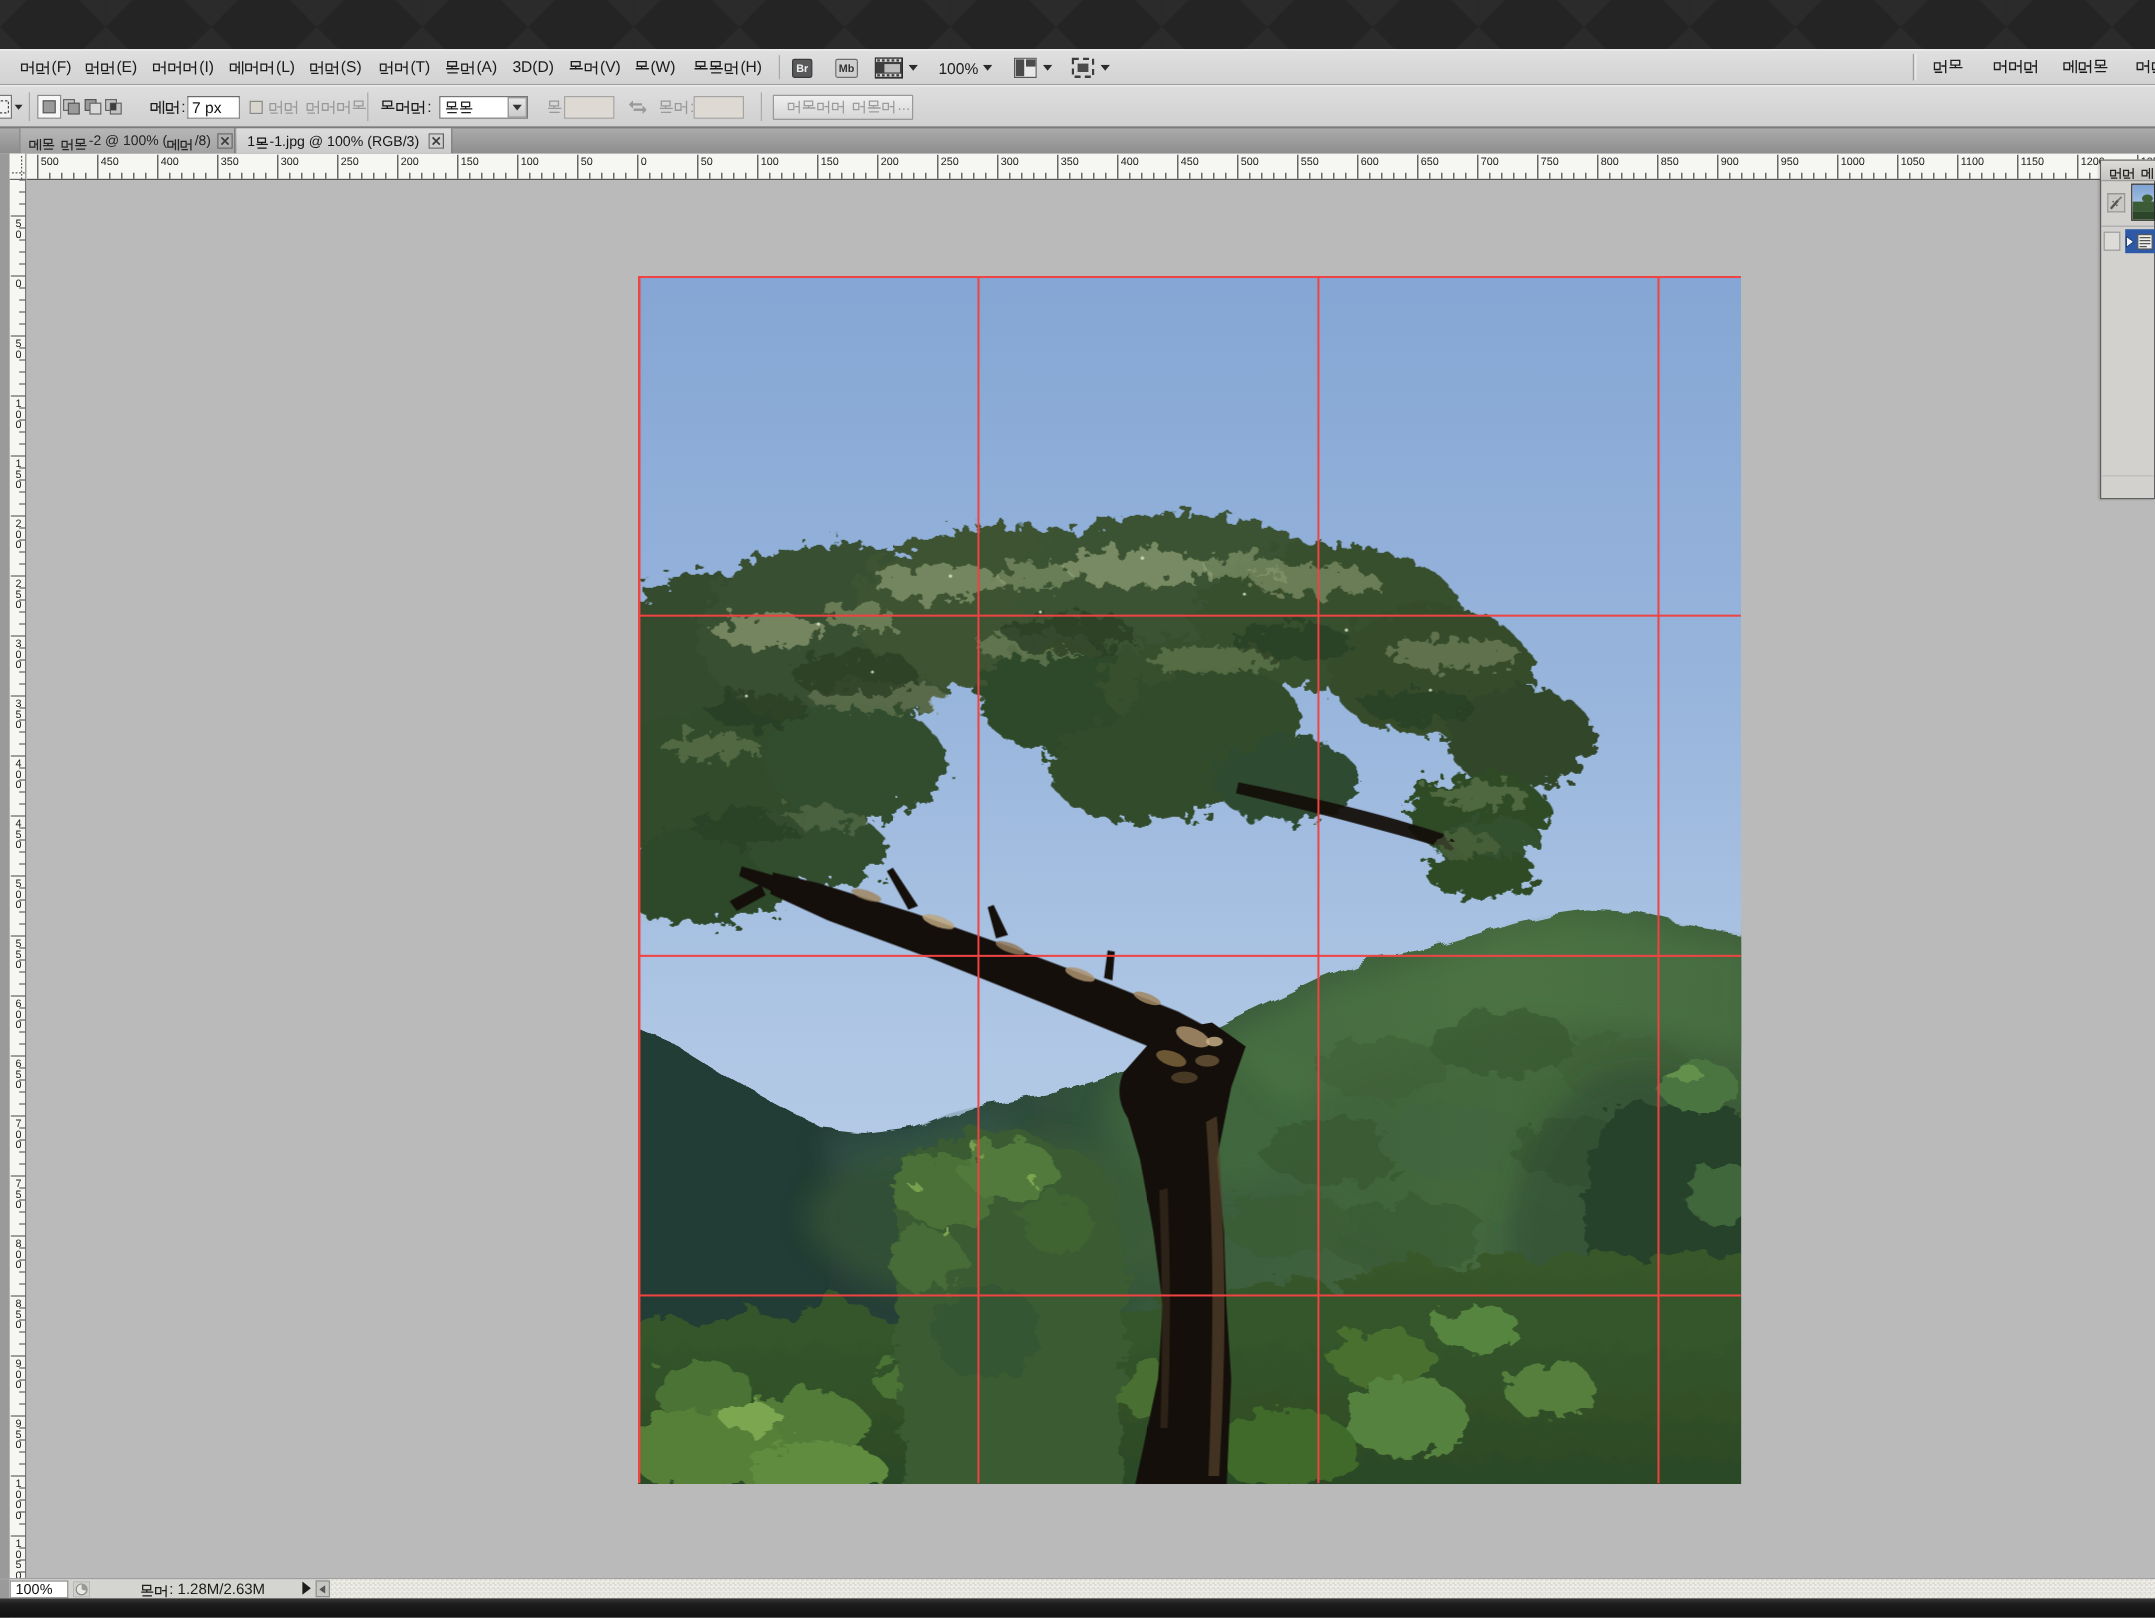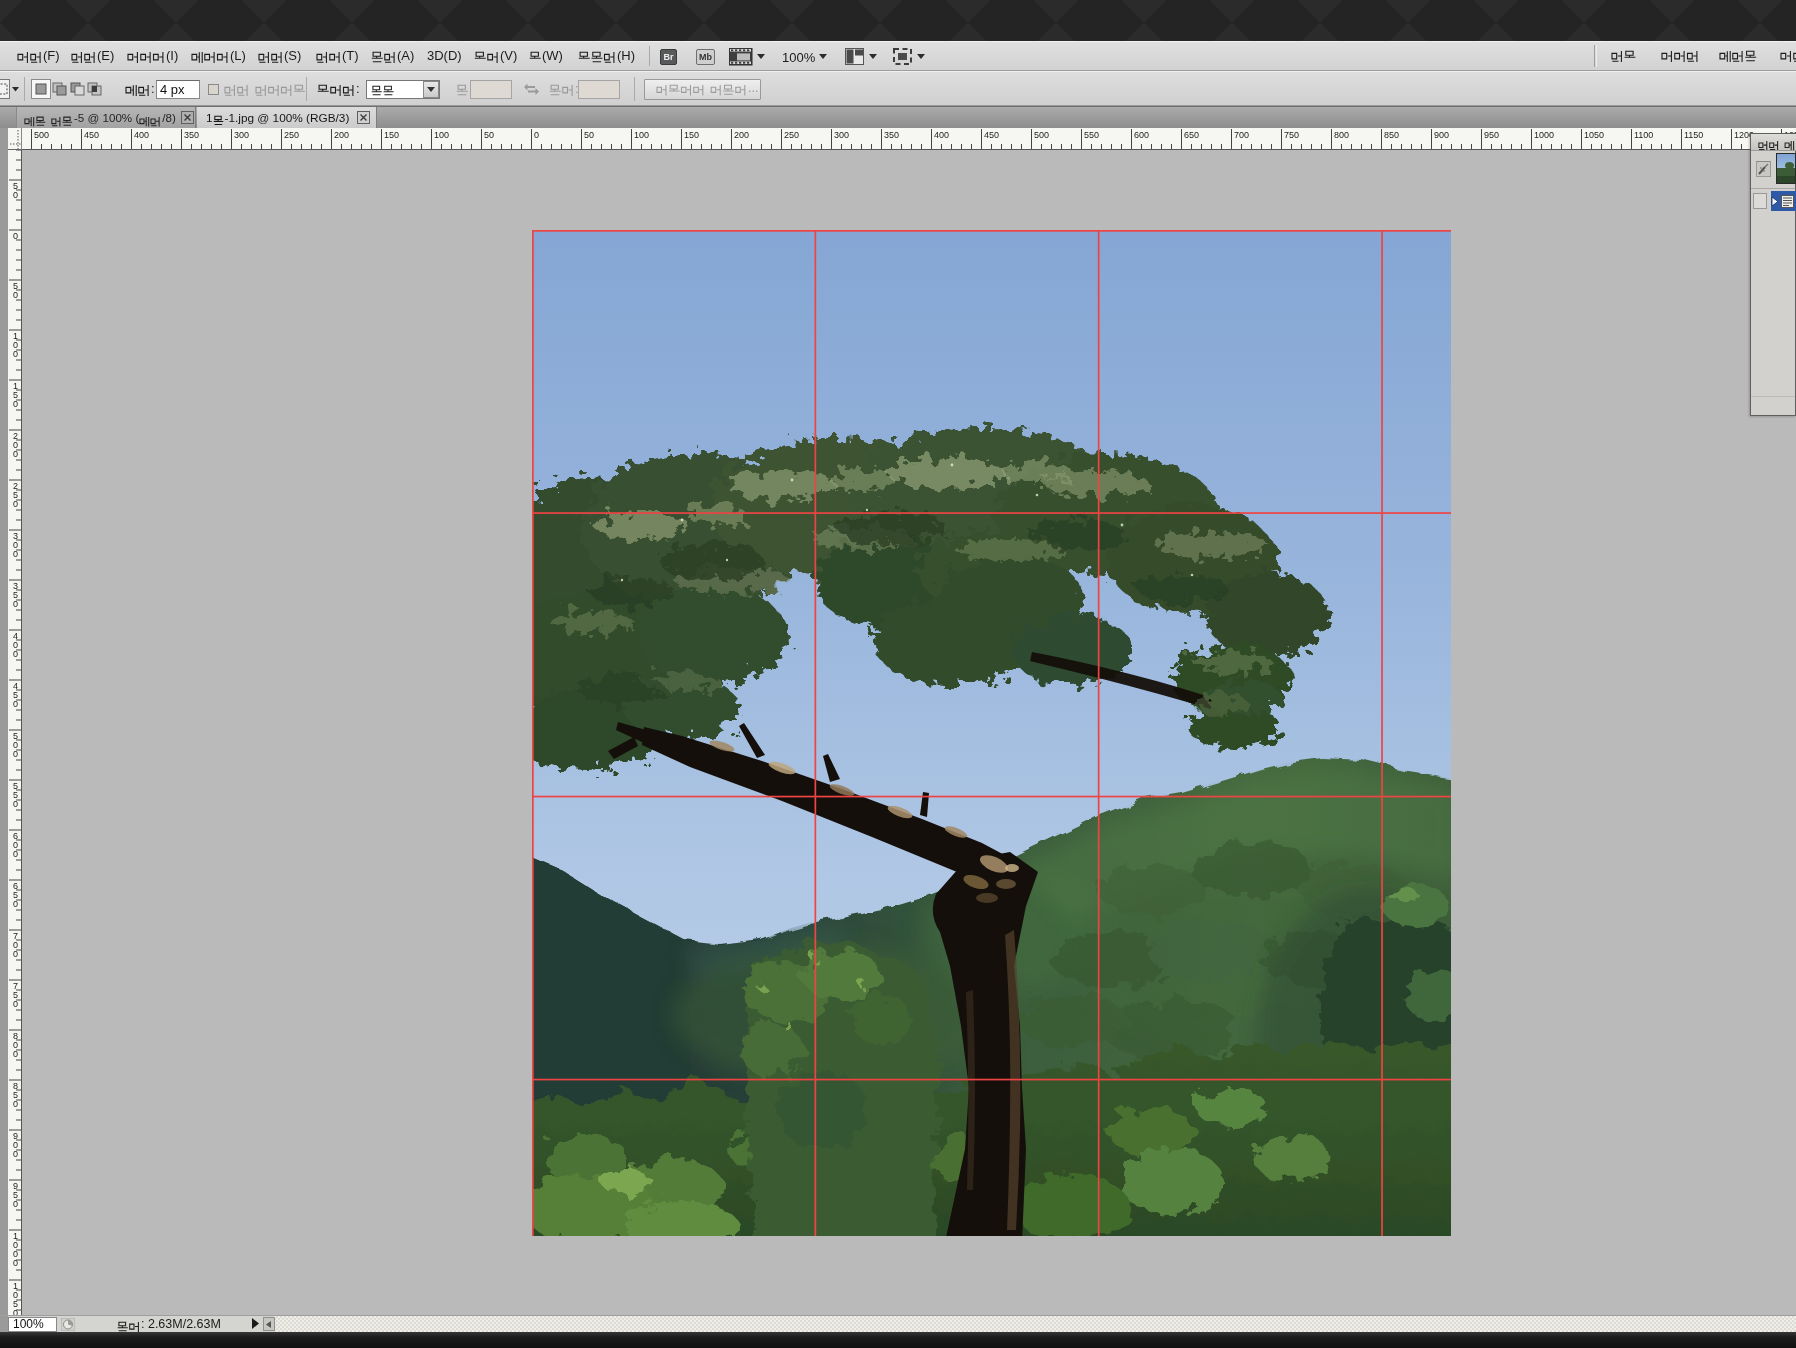--- a/index.html
+++ b/index.html
@@ -117,21 +117,21 @@
       <rect x="5" y="4" width="9" height="9" fill="#d9d9d9" stroke="#666"></rect>
     </svg>
     <svg class="abs" style="left:87px;top:82px" width="16" height="15">
       <rect x="1" y="1" width="9" height="9" fill="#c3c3c3" stroke="#666"></rect>
       <rect x="5" y="4" width="9" height="9" fill="#c3c3c3" stroke="#666"></rect>
       <rect x="5" y="4" width="5" height="6" fill="#3d3d3d"></rect>
     </svg>
     <div style="position:absolute;left:125px;top:82px;white-space:nowrap"><span style="display:inline-block;vertical-align:top;height:14px"><svg width="26" height="14" viewBox="0 0 26 14" style="vertical-align:-2px">
           <path d="M1.0 3.4h4.7v5.5h-4.7z M8.3 1.3V11.7 M11.2 1.0V12.0 M6.5 6.0H8.3 M13.8 3.4h4.7v5.5h-4.7z M23.1 1.0V12.0 M19.5 6.0H23.1 M14.0 11.2H20.3" fill="none" stroke="#1b1b1b" stroke-width="1.10"></path>
         </svg></span><span style="font:normal 13px 'Liberation Sans',sans-serif;color:#1b1b1b;vertical-align:top;line-height:14px">:</span></div>
-    <div class="abs" style="left:156px;top:80px;width:44px;height:19px;background:#fff;border:1px solid #888;border-top-color:#6a6a6a;font:13px 'Liberation Sans';color:#111;line-height:17px;padding-left:3px">4 px</div>
+    <div class="abs" style="left:156px;top:80px;width:44px;height:19px;background:#fff;border:1px solid #888;border-top-color:#6a6a6a;font:13px 'Liberation Sans';color:#111;line-height:17px;padding-left:3px">7 px</div>
     <div class="abs" style="left:208px;top:84px;width:11px;height:11px;background:#d9d4cc;border:1px solid #8a8a8a"></div>
     <div style="position:absolute;left:224px;top:82px;white-space:nowrap"><span style="display:inline-block;vertical-align:top;height:14px"><svg width="82" height="14" viewBox="0 0 82 14" style="vertical-align:-2px">
           <path d="M1.0 3.4h4.7v5.5h-4.7z M10.4 1.0V12.0 M6.8 6.0H10.4 M1.3 11.2H7.5 M13.8 3.4h4.7v5.5h-4.7z M23.1 1.0V12.0 M19.5 6.0H23.1 M14.0 11.2H20.3 M32.0 3.4h4.7v5.5h-4.7z M41.3 1.0V12.0 M37.7 6.0H41.3 M32.2 11.2H38.5 M44.7 3.4h4.7v5.5h-4.7z M54.1 1.0V12.0 M50.4 6.0H54.1 M57.5 3.4h4.7v5.5h-4.7z M66.8 1.0V12.0 M63.2 6.0H66.8 M71.2 1.3h7.3v3.9h-7.3z M74.9 5.2V7.3 M69.9 7.3H80.9" fill="none" stroke="#999" stroke-width="1.10"></path>
         </svg></span></div>
     <div class="abs" style="left:306px;top:77px;width:1px;height:24px;background:#aaa"></div>
     <div style="position:absolute;left:317px;top:82px;white-space:nowrap"><span style="display:inline-block;vertical-align:top;height:14px"><svg width="39" height="14" viewBox="0 0 39 14" style="vertical-align:-2px">
           <path d="M2.1 1.3h7.3v3.9h-7.3z M5.7 5.2V7.3 M0.8 7.3H11.7 M13.8 3.4h4.7v5.5h-4.7z M23.1 1.0V12.0 M19.5 6.0H23.1 M26.5 3.4h4.7v5.5h-4.7z M35.9 1.0V12.0 M32.2 6.0H35.9 M26.8 11.2H33.0" fill="none" stroke="#1b1b1b" stroke-width="1.10"></path>
         </svg></span><span style="font:normal 13px 'Liberation Sans',sans-serif;color:#1b1b1b;vertical-align:top;line-height:14px">:</span></div>
     <div class="abs" style="left:366px;top:80px;width:74px;height:19px;background:#fff;border:1px solid #777"></div>
     <div style="position:absolute;left:371px;top:82px;white-space:nowrap"><span style="display:inline-block;vertical-align:top;height:13px"><svg width="24" height="13" viewBox="0 0 24 13" style="vertical-align:-2px">
@@ -155,21 +155,21 @@
     <div class="abs" style="left:578px;top:80px;width:42px;height:19px;background:#dedad3;border:1px solid #a5a5a5"></div>
     <div class="abs" style="left:634px;top:77px;width:1px;height:24px;background:#aaa"></div>
     <div class="abs" style="left:644px;top:79px;width:117px;height:21px;background:linear-gradient(#efefef,#d6d6d6);border:1px solid #999;border-radius:1px"></div>
     <div style="position:absolute;left:656px;top:82px;white-space:nowrap"><span style="display:inline-block;vertical-align:top;height:13.5px"><svg width="92" height="14" viewBox="0 0 92 14" style="vertical-align:-2px">
           <path d="M1.0 3.2h4.5v5.2h-4.5z M10.0 1.0V11.5 M6.5 5.8H10.0 M14.2 1.2h7.0v3.8h-7.0z M17.8 5.0V7.0 M13.0 7.0H23.5 M25.5 3.2h4.5v5.2h-4.5z M34.5 1.0V11.5 M31.0 5.8H34.5 M37.8 3.2h4.5v5.2h-4.5z M46.8 1.0V11.5 M43.2 5.8H46.8 M55.2 3.2h4.5v5.2h-4.5z M64.2 1.0V11.5 M60.8 5.8H64.2 M68.5 1.2h7.0v3.8h-7.0z M72.0 5.0V7.0 M67.2 7.0H77.8 M68.2 10.2H76.5 M79.8 3.2h4.5v5.2h-4.5z M88.8 1.0V11.5 M85.2 5.8H88.8" fill="none" stroke="#9b9b9b" stroke-width="1.06"></path>
         </svg></span><span style="font:normal 12.5px 'Liberation Sans',sans-serif;color:#9b9b9b;vertical-align:top;line-height:13.5px">...</span></div>
     <div class="abs" style="left:0;top:106px;width:1796px;height:22px;background:linear-gradient(#ababab,#8d8d8d);border-top:1px solid #6f6f6f"></div>
     <div class="abs" style="left:16px;top:107px;width:180px;height:21px;background:linear-gradient(#b6b6b6,#a2a2a2);border-left:1px solid #8a8a8a;border-right:1px solid #808080"></div>
     <div style="position:absolute;left:24px;top:112px;white-space:nowrap"><span style="display:inline-block;vertical-align:top;height:12.3px"><svg width="50" height="12" viewBox="0 0 50 12" style="vertical-align:-2px">
           <path d="M0.9 2.9h4.1v4.7h-4.1z M7.2 1.1V10.2 M9.7 0.9V10.4 M5.7 5.2H7.2 M12.9 1.1h6.3v3.4h-6.3z M16.0 4.5V6.3 M11.8 6.3H21.2 M12.7 9.3H20.1 M27.8 2.9h4.1v4.7h-4.1z M35.9 0.9V10.4 M32.8 5.2H35.9 M28.0 9.7H33.4 M39.8 1.1h6.3v3.4h-6.3z M42.9 4.5V6.3 M38.6 6.3H48.1 M39.5 9.3H47.0" fill="none" stroke="#242424" stroke-width="1.05"></path>
-        </svg></span><span style="font:normal 11.6px 'Liberation Sans',sans-serif;color:#242424;vertical-align:top;line-height:12.3px">-5 @ 100% (</span><span style="display:inline-block;vertical-align:top;height:12.3px"><svg width="23" height="12" viewBox="0 0 23 12" style="vertical-align:-2px">
+        </svg></span><span style="font:normal 11.6px 'Liberation Sans',sans-serif;color:#242424;vertical-align:top;line-height:12.3px">-2 @ 100% (</span><span style="display:inline-block;vertical-align:top;height:12.3px"><svg width="23" height="12" viewBox="0 0 23 12" style="vertical-align:-2px">
           <path d="M0.9 2.9h4.1v4.7h-4.1z M7.2 1.1V10.2 M9.7 0.9V10.4 M5.7 5.2H7.2 M12.0 2.9h4.1v4.7h-4.1z M20.1 0.9V10.4 M16.9 5.2H20.1 M12.2 9.7H17.6" fill="none" stroke="#242424" stroke-width="1.05"></path>
         </svg></span><span style="font:normal 11.6px 'Liberation Sans',sans-serif;color:#242424;vertical-align:top;line-height:12.3px">/8)</span></div>
     <svg class="abs" style="left:181px;top:111px" width="13" height="13">
       <rect x="0.5" y="0.5" width="12" height="12" fill="#b0b0b0" stroke="#5f5f5f"></rect>
       <path d="M3.5 3.5 L9.5 9.5 M9.5 3.5 L3.5 9.5" stroke="#3c3c3c" stroke-width="1.4"></path>
     </svg>
     <div class="abs" style="left:197px;top:107px;width:180px;height:21px;background:linear-gradient(#dcdcdc,#cbcbcb);border-right:1px solid #7e7e7e"></div>
     <div style="position:absolute;left:206px;top:112px;white-space:nowrap"><span style="font:normal 11.8px 'Liberation Sans',sans-serif;color:#161616;vertical-align:top;line-height:12.5px">1</span><span style="display:inline-block;vertical-align:top;height:12.5px"><svg width="12" height="13" viewBox="0 0 12 13" style="vertical-align:-2px">
           <path d="M1.8 1.2h6.4v3.4h-6.4z M5.1 4.6V6.4 M0.7 6.4H10.3 M1.6 9.4H9.2" fill="none" stroke="#161616" stroke-width="1.05"></path>
         </svg></span><span style="font:normal 11.8px 'Liberation Sans',sans-serif;color:#161616;vertical-align:top;line-height:12.5px">-1.jpg @ 100% (RGB/3)</span></div>
@@ -541,21 +541,21 @@
     <div class="abs" style="left:274px;top:1316px;width:1522px;height:16px;background:repeating-conic-gradient(#dddcd4 0% 25%, #efeee8 0% 50%) 0 0/4px 4px"></div>
     <div class="abs" style="left:0px;top:1316px;width:8px;height:16px;background:#9a9a9a"></div>
     <div class="abs" style="left:8px;top:1317px;width:49px;height:15px;background:#fff;border:1px solid #888;font:12px 'Liberation Sans';color:#111;line-height:13px;padding-left:4px">100%</div>
     <svg class="abs" style="left:61px;top:1318px" width="14" height="13">
       <rect x="0" y="0" width="14" height="13" fill="#cfcfcb" stroke="#aaa"></rect>
       <circle cx="7" cy="6.5" r="4.5" fill="#e8e8e4" stroke="#888"></circle>
       <path d="M7 6.5 L7 2 A4.5 4.5 0 0 1 11.3 7.8 Z" fill="#9a9a96"></path>
     </svg>
     <div style="position:absolute;left:117px;top:1318px;white-space:nowrap"><span style="display:inline-block;vertical-align:top;height:13px"><svg width="24" height="13" viewBox="0 0 24 13" style="vertical-align:-2px">
           <path d="M1.9 1.2h6.7v3.6h-6.7z M5.3 4.8V6.7 M0.7 6.7H10.8 M1.7 9.8H9.6 M12.7 3.1h4.3v5.0h-4.3z M21.4 1.0V11.0 M18.0 5.5H21.4" fill="none" stroke="#1b1b1b" stroke-width="1.05"></path>
-        </svg></span><span style="font:normal 12.5px 'Liberation Sans',sans-serif;color:#1b1b1b;vertical-align:top;line-height:13px">: 2.63M/2.63M</span></div>
+        </svg></span><span style="font:normal 12.5px 'Liberation Sans',sans-serif;color:#1b1b1b;vertical-align:top;line-height:13px">: 1.28M/2.63M</span></div>
     <svg class="abs" style="left:251px;top:1318px" width="9" height="11">
       <polygon points="1,0 8,5.5 1,11" fill="#1b1b1b"></polygon>
     </svg>
     <div class="abs" style="left:263px;top:1317px;width:12px;height:14px;background:#c6c6c2;border:1px solid #909090"></div>
     <svg class="abs" style="left:266px;top:1321px" width="7" height="7">
       <polygon points="5,0 0,3.5 5,7" fill="#555"></polygon>
     </svg>
     <div class="abs" style="left:0;top:1332px;width:1796px;height:16px;background:linear-gradient(#383838 0%,#1c1c1c 30%,#111 100%)"></div>
   </div>
 </body></html>

